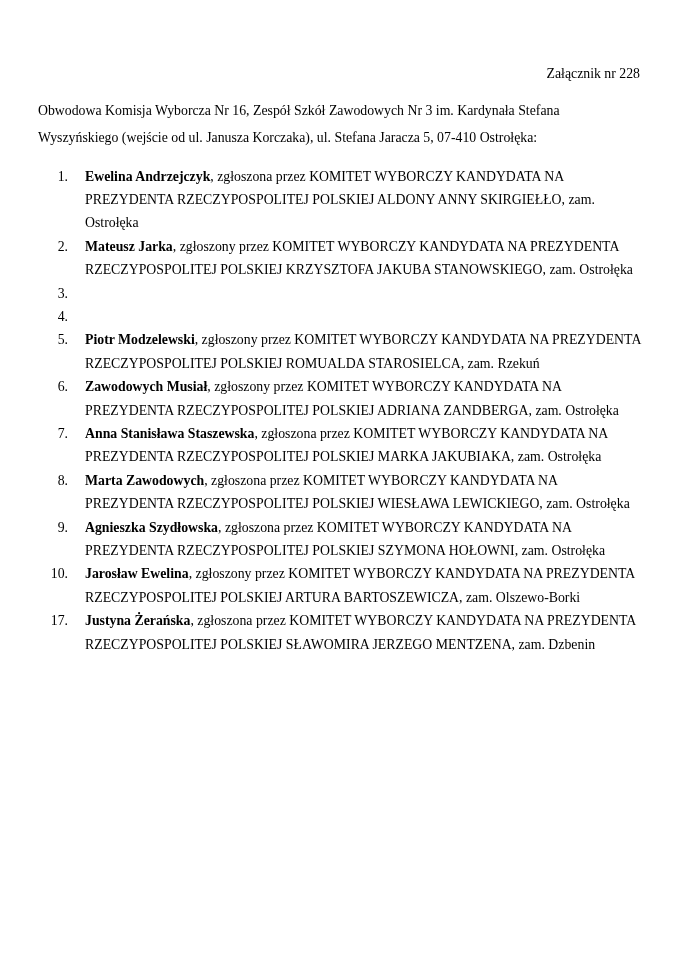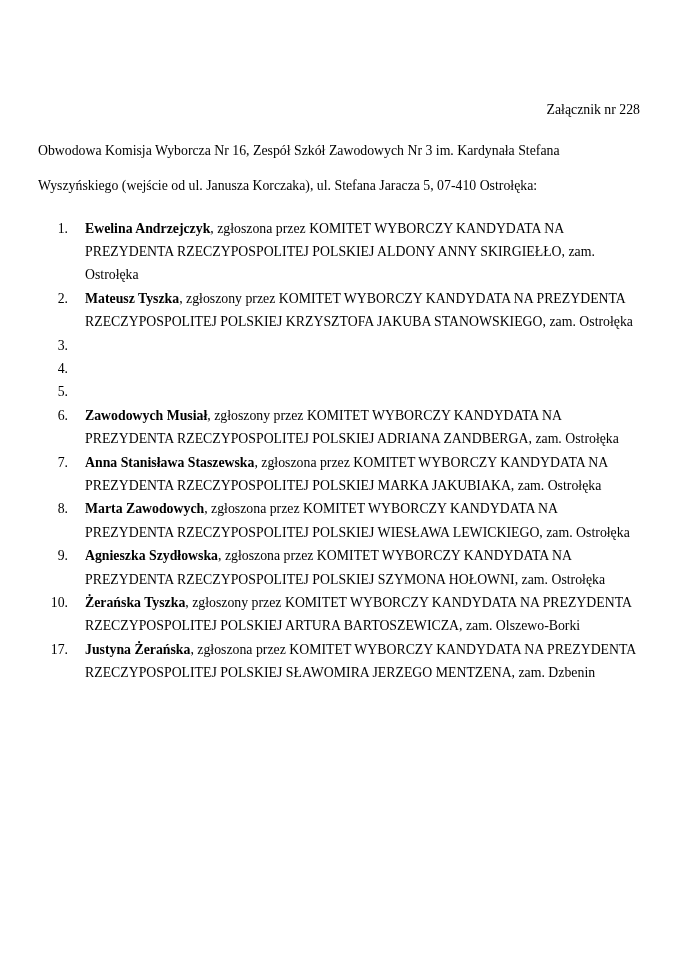--- a/index.html
+++ b/index.html
@@ -5,32 +5,32 @@
   html,body { margin:0; padding:0; background:#ffffff; }
   .page {
     position:relative;
     width:679px; height:960px;
     margin:0 auto;
     background:#ffffff;
     color:#000000;
     font-family:"Liberation Serif", serif;
     font-size:13.8px;
     box-sizing:border-box;
-    padding-top:100px;
+    padding-top:64px;
     overflow:hidden;
   }
   .header {
     text-align:right;
     padding-right:39px;
     line-height:20.5px;
   }
   .intro {
     margin:12px 40px 0 38px;
     width:600px;
-    line-height:35px;
+    line-height:27px;
   }
   ol.members {
     list-style:none;
     margin:14px 0 0 0;
     padding:0;
   }
   ol.members li {
     display:flex;
     padding-left:40px;
     line-height:23.4px;
@@ -59,33 +59,34 @@
 
   <ol class="members">
 
       <li>
         <span class="num">1.</span>
         <span class="entry"><b>Ewelina Andrzejczyk</b><span>, zgłoszona przez KOMITET WYBORCZY KANDYDATA NA PREZYDENTA RZECZYPOSPOLITEJ POLSKIEJ ALDONY ANNY SKIRGIEŁŁO, zam. Ostrołęka</span></span>
       </li>
 
       <li>
         <span class="num">2.</span>
-        <span class="entry"><b>Mateusz Tyszka</b><span>, zgłoszony przez KOMITET WYBORCZY KANDYDATA NA PREZYDENTA RZECZYPOSPOLITEJ POLSKIEJ KRZYSZTOFA JAKUBA STANOWSKIEGO, zam. Ostrołęka</span></span>
+        <span class="entry"><b>Mateusz Jarka</b><span>, zgłoszony przez KOMITET WYBORCZY KANDYDATA NA PREZYDENTA RZECZYPOSPOLITEJ POLSKIEJ KRZYSZTOFA JAKUBA STANOWSKIEGO, zam. Ostrołęka</span></span>
       </li>
 
       <li>
         <span class="num">3.</span>
       </li>
 
       <li>
         <span class="num">4.</span>
       </li>
 
       <li>
         <span class="num">5.</span>
+        <span class="entry"><b>Piotr Modzelewski</b><span>, zgłoszony przez KOMITET WYBORCZY KANDYDATA NA PREZYDENTA RZECZYPOSPOLITEJ POLSKIEJ ROMUALDA STAROSIELCA, zam. Rzekuń</span></span>
       </li>
 
       <li>
         <span class="num">6.</span>
         <span class="entry"><b>Zawodowych Musiał</b><span>, zgłoszony przez KOMITET WYBORCZY KANDYDATA NA PREZYDENTA RZECZYPOSPOLITEJ POLSKIEJ ADRIANA ZANDBERGA, zam. Ostrołęka</span></span>
       </li>
 
       <li>
         <span class="num">7.</span>
         <span class="entry"><b>Anna Stanisława Staszewska</b><span>, zgłoszona przez KOMITET WYBORCZY KANDYDATA NA PREZYDENTA RZECZYPOSPOLITEJ POLSKIEJ MARKA JAKUBIAKA, zam. Ostrołęka</span></span>
@@ -96,21 +97,21 @@
         <span class="entry"><b>Marta Zawodowych</b><span>, zgłoszona przez KOMITET WYBORCZY KANDYDATA NA PREZYDENTA RZECZYPOSPOLITEJ POLSKIEJ WIESŁAWA LEWICKIEGO, zam. Ostrołęka</span></span>
       </li>
 
       <li>
         <span class="num">9.</span>
         <span class="entry"><b>Agnieszka Szydłowska</b><span>, zgłoszona przez KOMITET WYBORCZY KANDYDATA NA PREZYDENTA RZECZYPOSPOLITEJ POLSKIEJ SZYMONA HOŁOWNI, zam. Ostrołęka</span></span>
       </li>
 
       <li>
         <span class="num">10.</span>
-        <span class="entry"><b>Żerańska Tyszka</b><span>, zgłoszony przez KOMITET WYBORCZY KANDYDATA NA PREZYDENTA RZECZYPOSPOLITEJ POLSKIEJ ARTURA BARTOSZEWICZA, zam. Olszewo-Borki</span></span>
+        <span class="entry"><b>Jarosław Ewelina</b><span>, zgłoszony przez KOMITET WYBORCZY KANDYDATA NA PREZYDENTA RZECZYPOSPOLITEJ POLSKIEJ ARTURA BARTOSZEWICZA, zam. Olszewo-Borki</span></span>
       </li>
 
       <li>
         <span class="num">17.</span>
         <span class="entry"><b>Justyna Żerańska</b><span>, zgłoszona przez KOMITET WYBORCZY KANDYDATA NA PREZYDENTA RZECZYPOSPOLITEJ POLSKIEJ SŁAWOMIRA JERZEGO MENTZENA, zam. Dzbenin</span></span>
       </li>
     </ol>
 
 </div>
 

